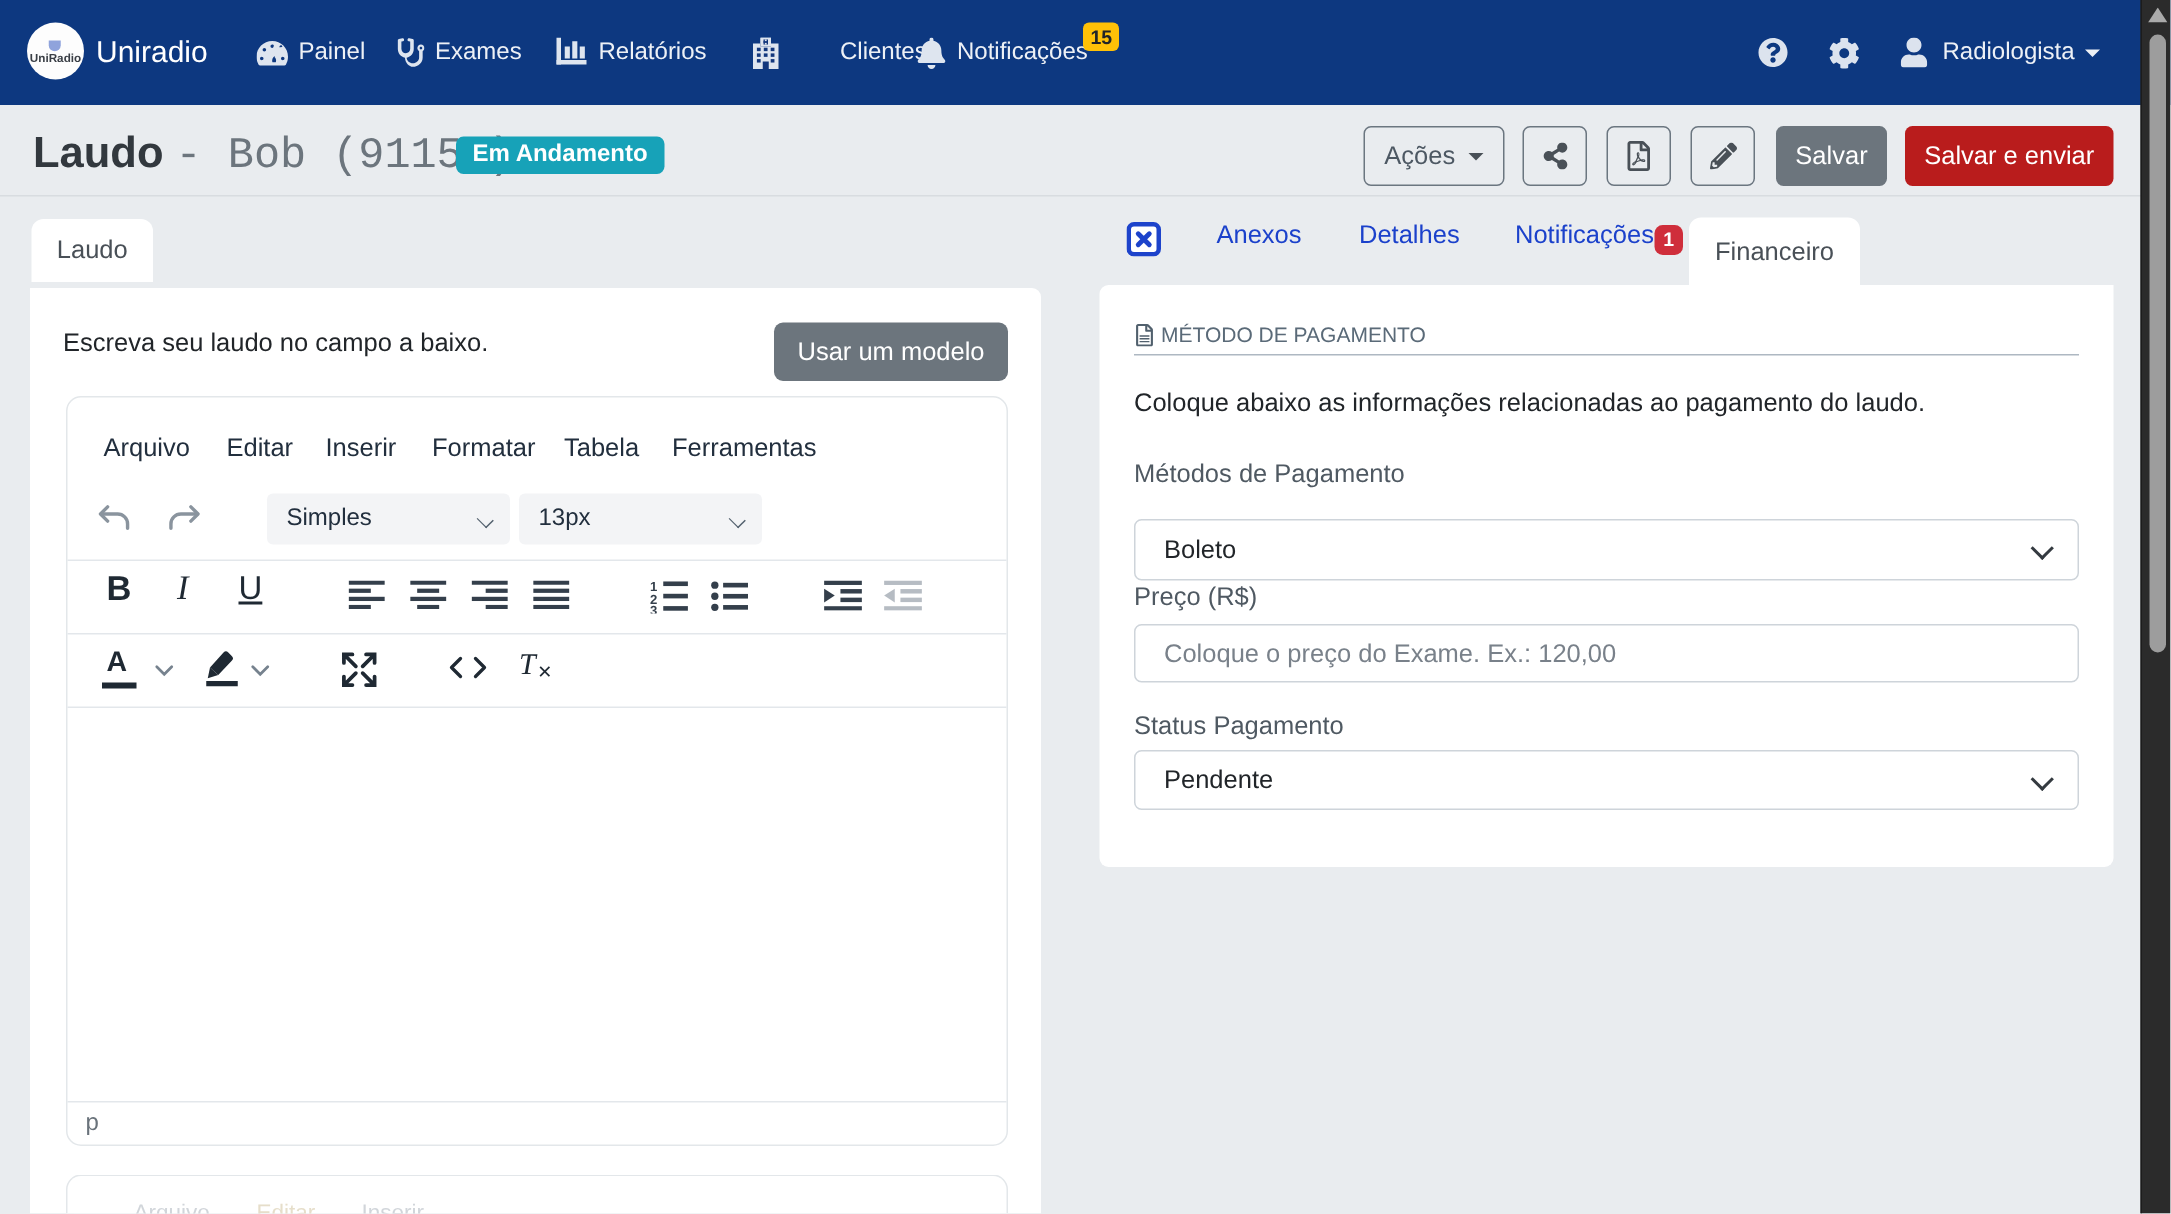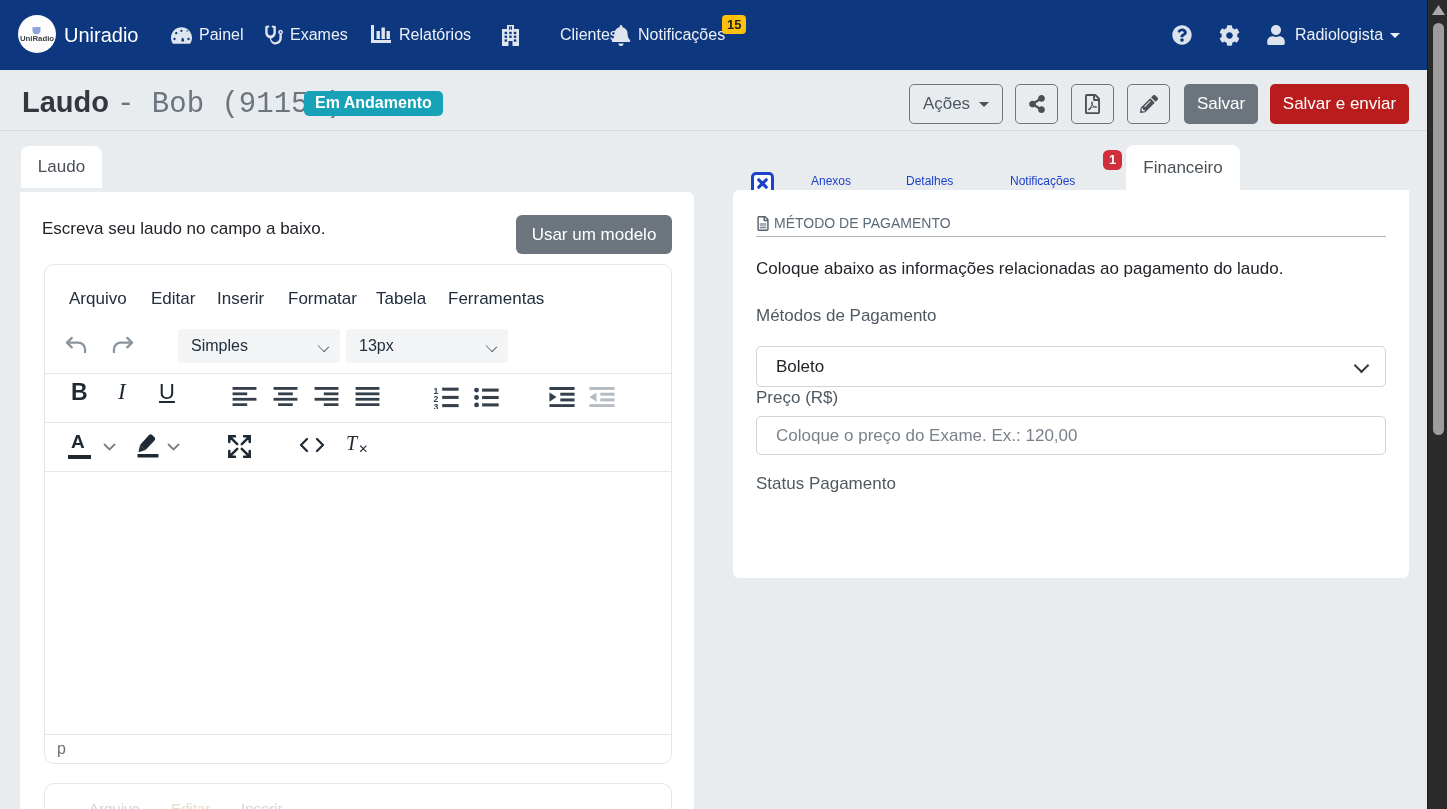--- a/index.html
+++ b/index.html
@@ -34,21 +34,21 @@
 #menubar span { position:absolute; top:0; font-size:17px; color:#222f3e; }
 .tbrow { position:absolute; left:0; width:100%; }
 .ticon { position:absolute; display:block; }
 .tt { position:absolute; top:11px; color:#1f2933; }
 .tsel { position:absolute; top:7px; height:34px; background:#f3f4f6; border-radius:4px; font-size:16px; color:#222f3e; display:flex; align-items:center; padding-left:13px; }
 .tsel:after { content:""; position:absolute; right:12px; top:13px; width:8px; height:8px; border-right:1.8px solid #52606d; border-bottom:1.8px solid #52606d; transform:rotate(45deg) scale(1,0.8); transform-origin:center; }
 #econtent { position:absolute; left:0; top:206px; width:100%; height:263px; border-top:1px solid #e3e7eb; }
 #estatus { position:absolute; left:0; top:469px; width:100%; height:30px; border-top:1px solid #e3e7eb; color:#6a737b; font-size:16px; padding:5px 0 0 12px; }
 
 
-.rtab { position:absolute; top:159px; height:44px; display:flex; align-items:center; color:#1b41cb; font-size:12px; }
+.rtab { position:absolute; top:135px; height:44px; display:flex; align-items:center; color:#1b41cb; font-size:17px; }
 #combadge { position:absolute; left:1103px; top:150px; width:19px; height:20px; background:#cf2e3b; color:#fff; font-size:13px; font-weight:bold; border-radius:5.5px; text-align:center; line-height:20px; }
 #tab-fin { position:absolute; left:1126px; top:145px; width:114px; height:45px; background:#fff; border-radius:8px 8px 0 0; color:#495057; font-size:17px; display:flex; align-items:center; justify-content:center; }
 #rightcard { position:absolute; left:733px; top:190px; width:676px; height:388px; background:#fff; border-radius:6px 0 6px 6px; }
 #mp-head { position:absolute; left:24px; top:25px; color:#5a6a78; font-size:14px; display:flex; align-items:center; }
 #mp-line { position:absolute; left:23px; top:46px; width:630px; border-bottom:1px solid #aeb8c2; }
 #mp-desc { position:absolute; left:23px; top:69px; font-size:17px; color:#212529; }
 .flabel { position:absolute; left:23px; font-size:17px; color:#4f5962; }
 .fctrl { position:absolute; left:23px; width:630px; height:40px; border:1px solid #ced4da; border-radius:5px; background:#fff; font-size:17px; color:#212529; display:flex; align-items:center; padding-left:19px; }
 .fctrl.sel:after { content:""; position:absolute; right:18px; top:13px; width:9px; height:9px; border-right:2.2px solid #343a40; border-bottom:2.2px solid #343a40; transform:rotate(45deg); }
 
@@ -309,19 +309,20 @@
       </svg>
       <span>MÉTODO DE PAGAMENTO</span>
     </div>
   <div id="mp-line"></div>
   <div id="mp-desc">Coloque abaixo as informações relacionadas ao pagamento do laudo.</div>
   <div class="flabel" style="top:116px;">Métodos de Pagamento</div>
   <div class="fctrl sel" style="top:156px; height:41px;">Boleto</div>
   <div class="flabel" style="top:198px;">Preço (R$)</div>
   <div class="fctrl" style="top:226px; height:39px; color:#79818a;">Coloque o preço do Exame. Ex.: 120,00</div>
   <div class="flabel" style="top:284px;">Status Pagamento</div>
+  <div class="fctrl sel" style="top:310px;">Pendente</div>
 </div>
 <div id="sbar">
   <svg style="position:absolute; left:4px; top:5px;" width="13" height="10" viewBox="0 0 13 10">
       <path d="M6.5 0 L13 10 L0 10 z" fill="#aaaaaa"></path>
     </svg>
   <div id="sthumb"></div>
 </div>
 
 </body></html>

